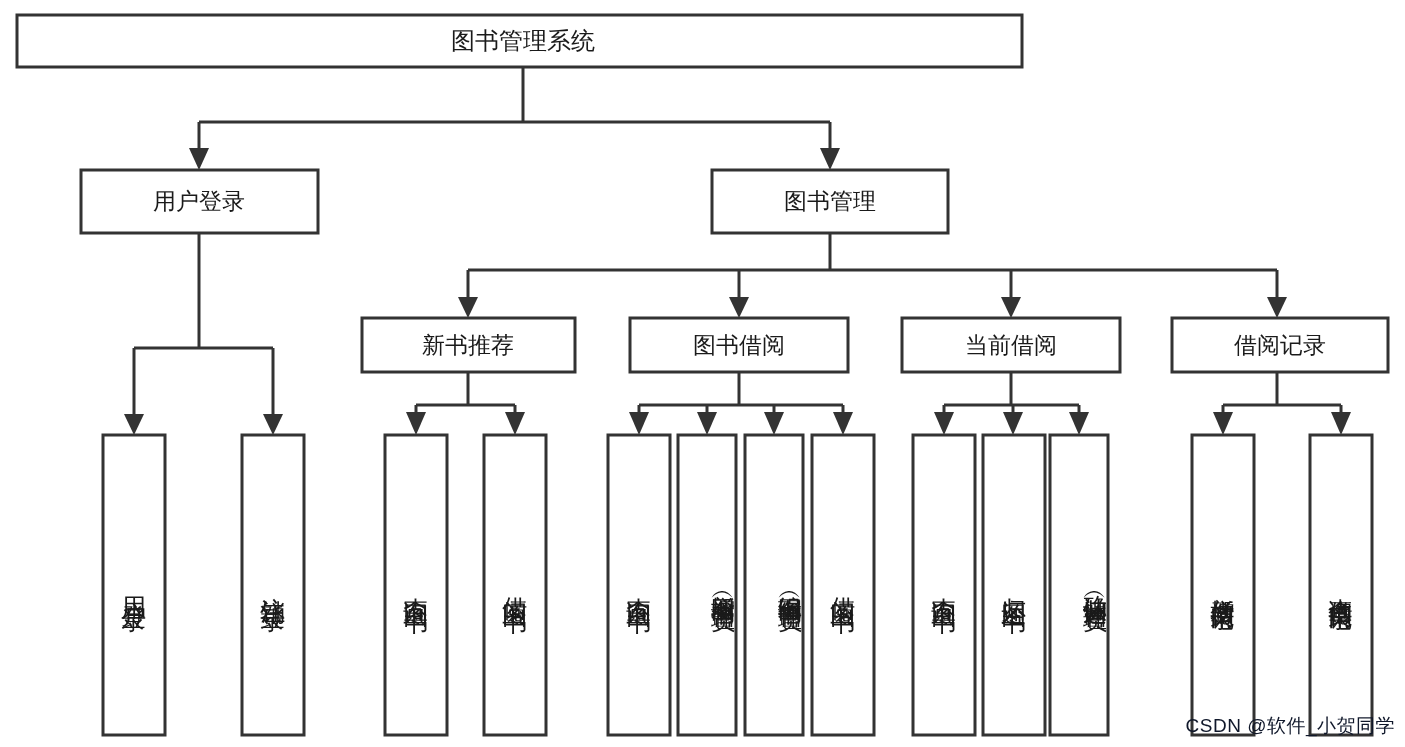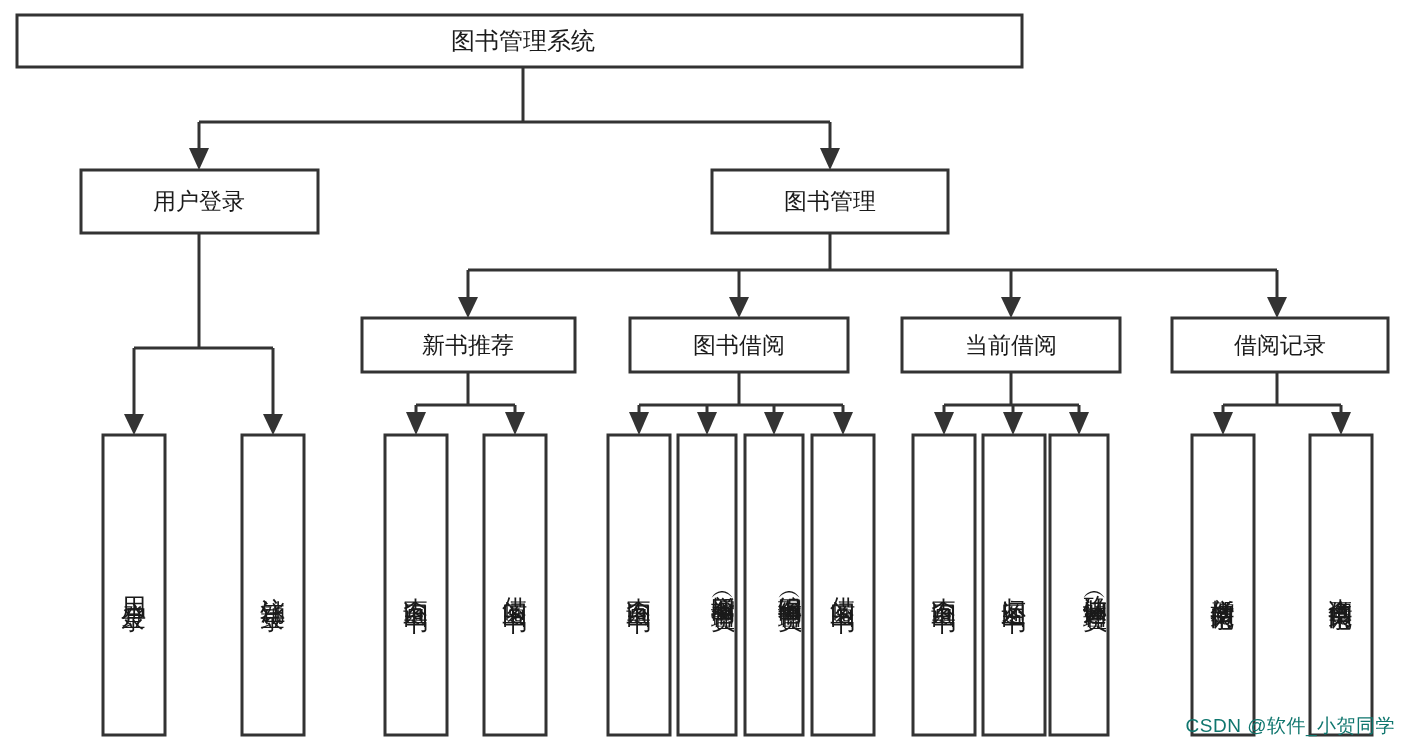--- a/index.html
+++ b/index.html
@@ -71,21 +71,21 @@
     text-align: center;
     pointer-events: none;
     user-select: none;
   }
   .watermark {
     position: absolute;
     right: 10px;
     bottom: 8px;
     font-family: "Liberation Sans", "DejaVu Sans", sans-serif;
     font-size: 19px;
-    color: #0f766e;
+    color: #0f172a;
     letter-spacing: 0.5px;
     white-space: nowrap;
   }
 </style>
 </head>
 <body>
 
 <div id="diagram-root">
 
   <svg class="diagram-canvas" viewBox="0 0 1405 747">

